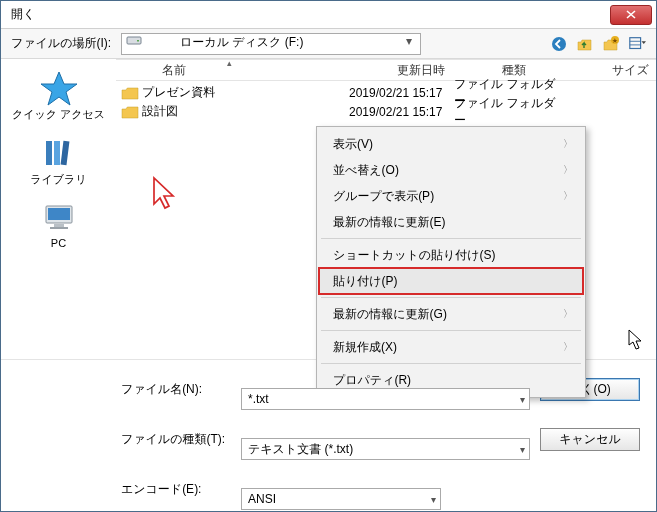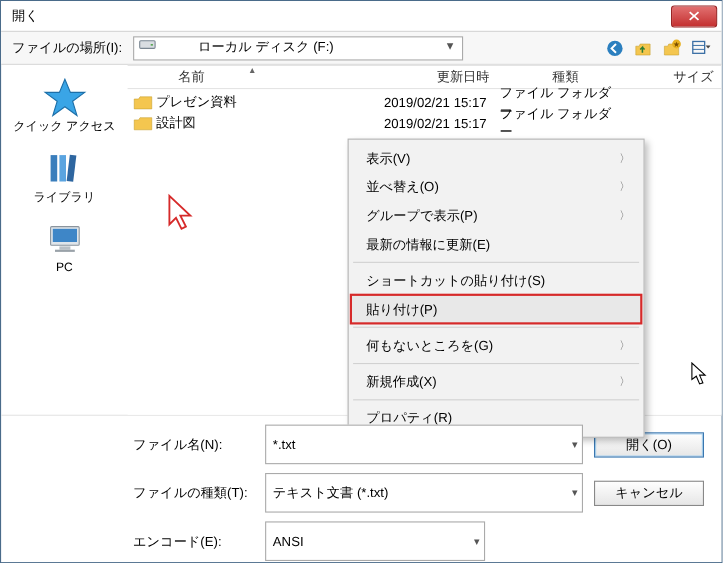--- a/index.html
+++ b/index.html
@@ -38,21 +38,21 @@
   .ctype { width: 110px; }
   .annot-arrow { position: absolute; left: 30px; top: 115px; width: 40px; height: 40px; }
   .annot-text { position: absolute; left: 16px; top: 160px; font-size: 15px; color: #d62a2a; line-height: 1.7; }
   .ctxmenu { position: absolute; left: 200px; top: 67px; width: 270px; background: #f2f2f2; border: 1px solid #b5b5b5; box-shadow: 3px 3px 6px rgba(0,0,0,0.25); padding: 4px 2px; }
   .mitem { height: 26px; padding: 0 24px 0 14px; display: flex; align-items: center; font-size: 12px; position: relative; }
   .mitem .arrow { position: absolute; right: 10px; color: #666; font-size: 10px; }
   .msep { height: 1px; background: #d1d1d1; margin: 3px 2px; }
   .mitem.highlight { outline: 2px solid #d62a2a; outline-offset: -1px; background: #e8e8e8; }
   .cursor { position: absolute; left: 310px; top: 202px; width: 18px; height: 22px; }
   .bottom { padding: 8px 16px 1px 120px; border-top: 1px solid #e4e4e4; display: grid; grid-template-columns: 110px 1fr 100px; gap: 8px 10px; align-items: center; }
-  .dropdown { height: 36px; border: 1px solid #aaa; background: #fff; display: flex; align-items: center; padding: 0 6px; position: relative; }
+  .dropdown { height: 22px; border: 1px solid #aaa; background: #fff; display: flex; align-items: center; padding: 0 6px; position: relative; margin-top: 20px; }
   .dropdown .dd { position: absolute; right: 4px; color: #555; font-size: 10px; }
   .btn { height: 23px; border: 1px solid #888; background: linear-gradient(#fefefe,#e6e6e6); font-size: 12px; display: flex; align-items: center; justify-content: center; }
   .btn.primary { border: 1px solid #3a77b0; box-shadow: inset 0 0 0 1px #a9d1ef; }
   .folder-svg { fill: #f4c64f; stroke: #c79e2a; stroke-width: .5; }
 </style>
 </head>
 <body>
 
 <div class="window">
 
@@ -189,21 +189,21 @@
           </div>
           <div class="msep"></div>
           <div class="mitem">
             <span>ショートカットの貼り付け(S)</span>
           </div>
           <div class="mitem highlight">
             <span>貼り付け(P)</span>
           </div>
           <div class="msep"></div>
           <div class="mitem">
-            <span>何もないところを(G)</span>
+            <span>最新の情報に更新(G)</span>
             <span class="arrow">〉</span>
           </div>
           <div class="msep"></div>
           <div class="mitem">
             <span>新規作成(X)</span>
             <span class="arrow">〉</span>
           </div>
           <div class="msep"></div>
           <div class="mitem">
             <span>プロパティ(R)</span>

